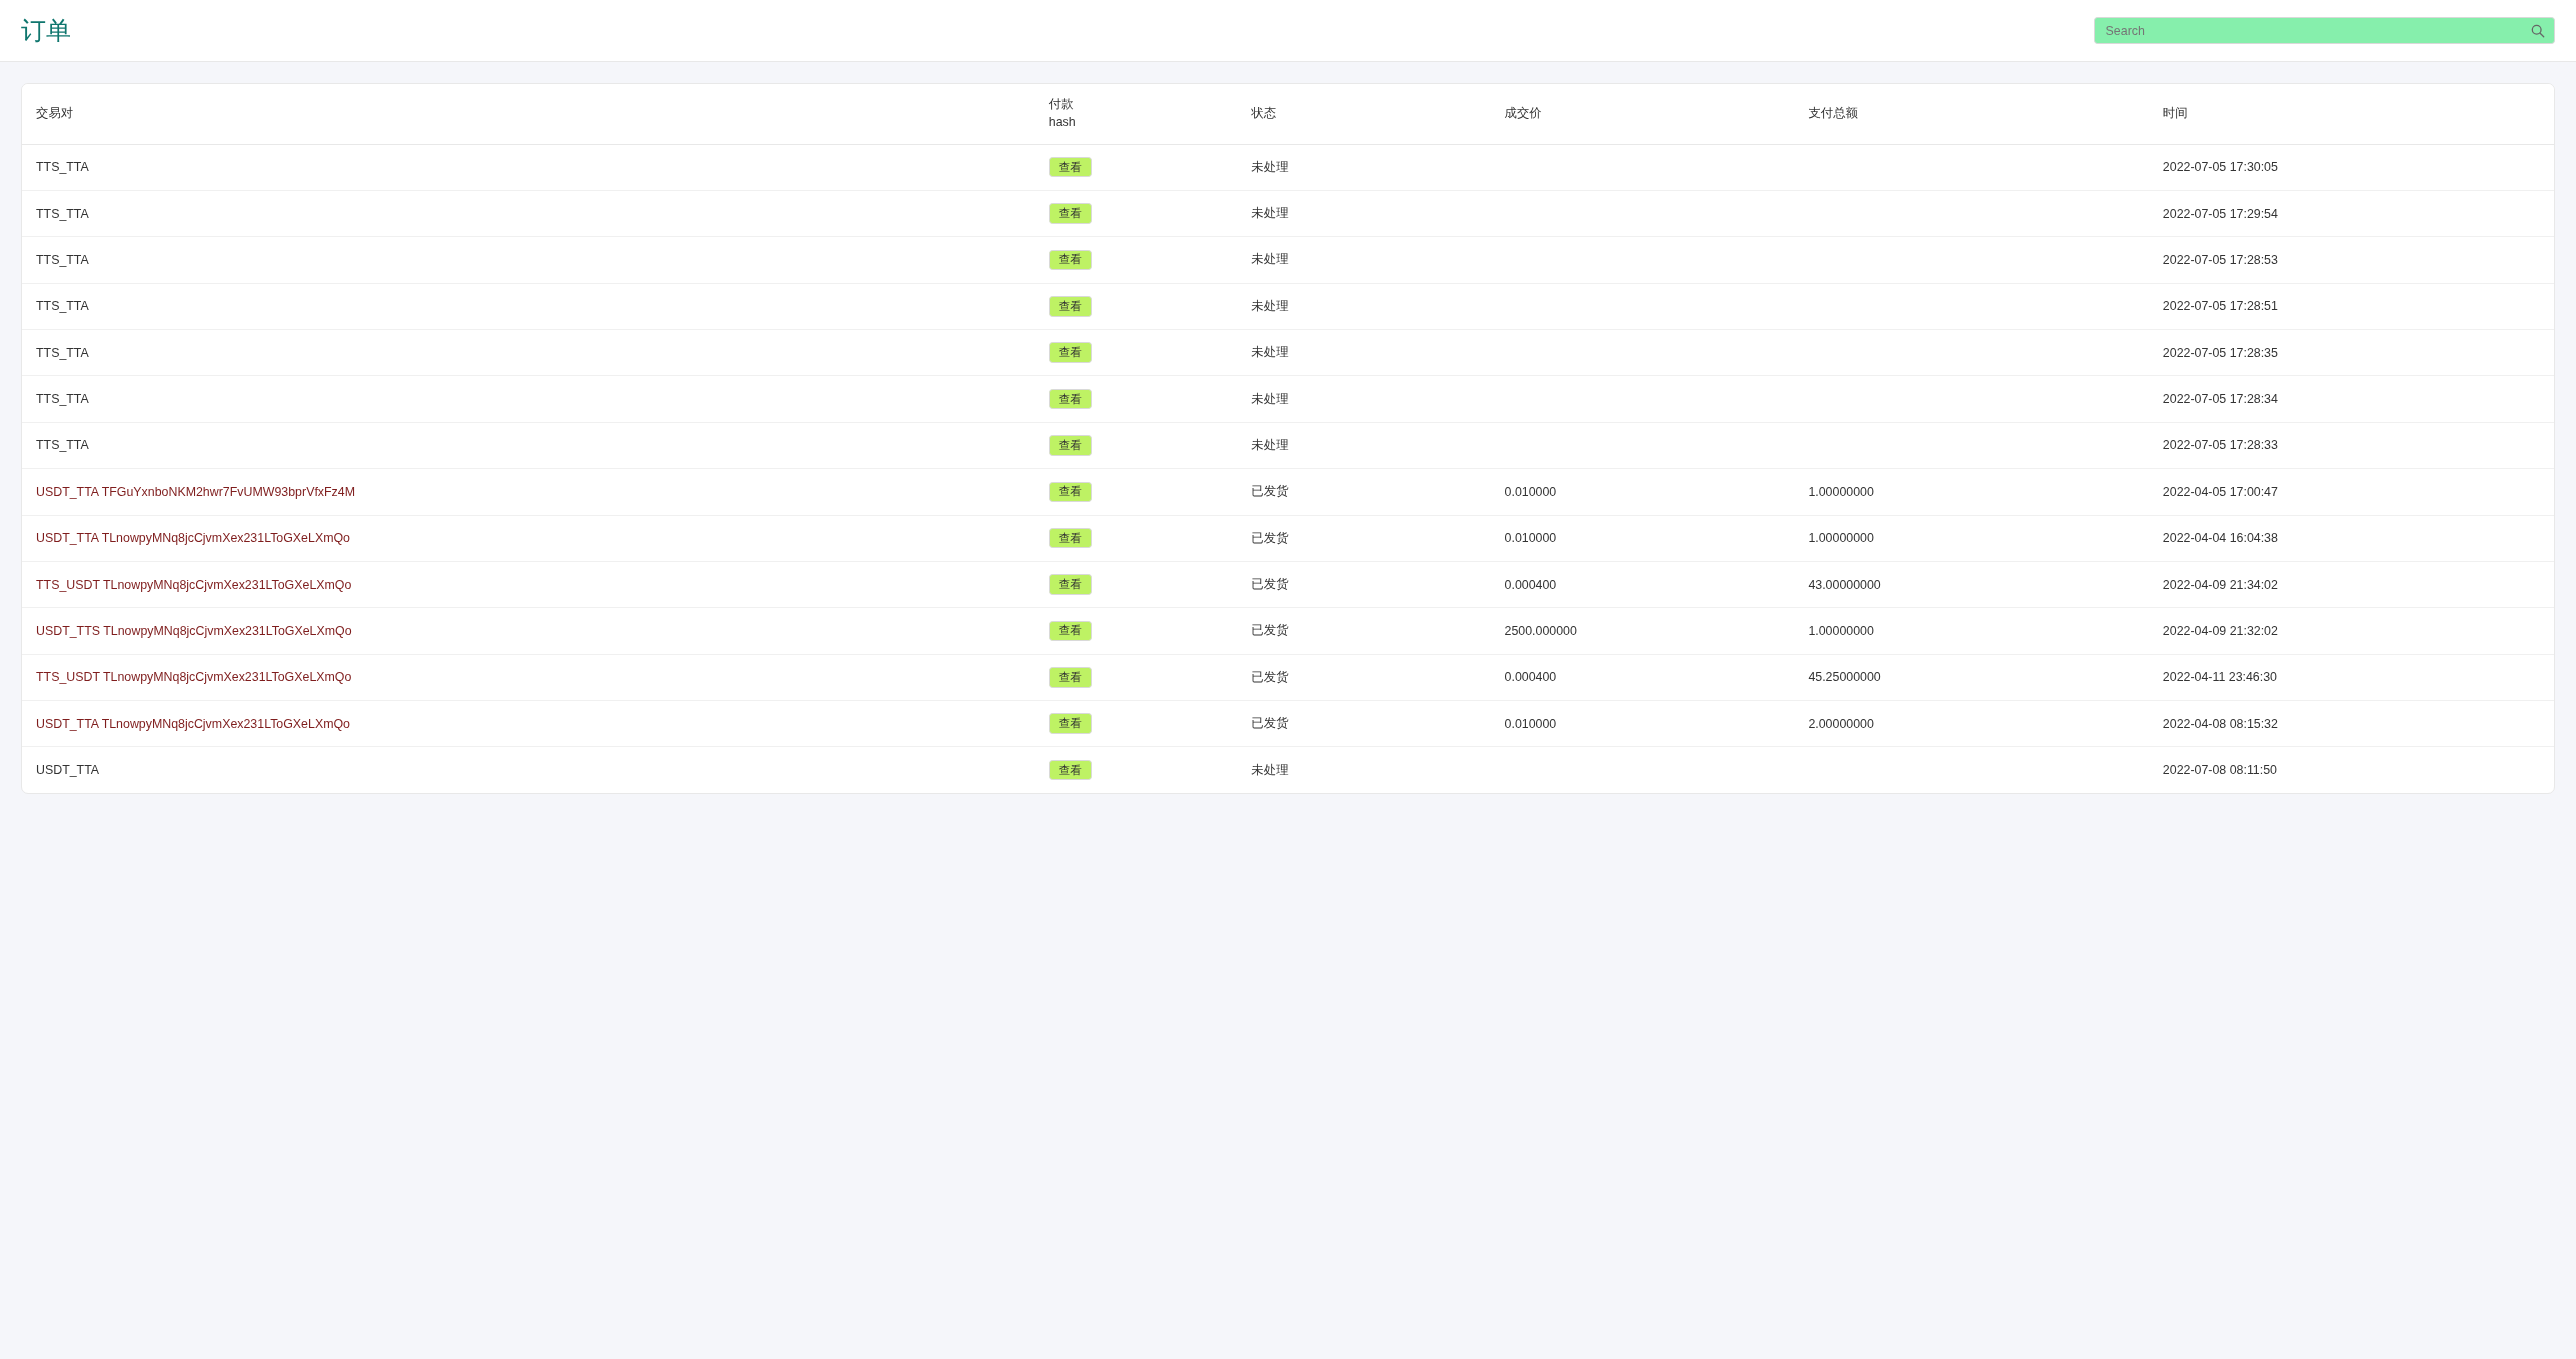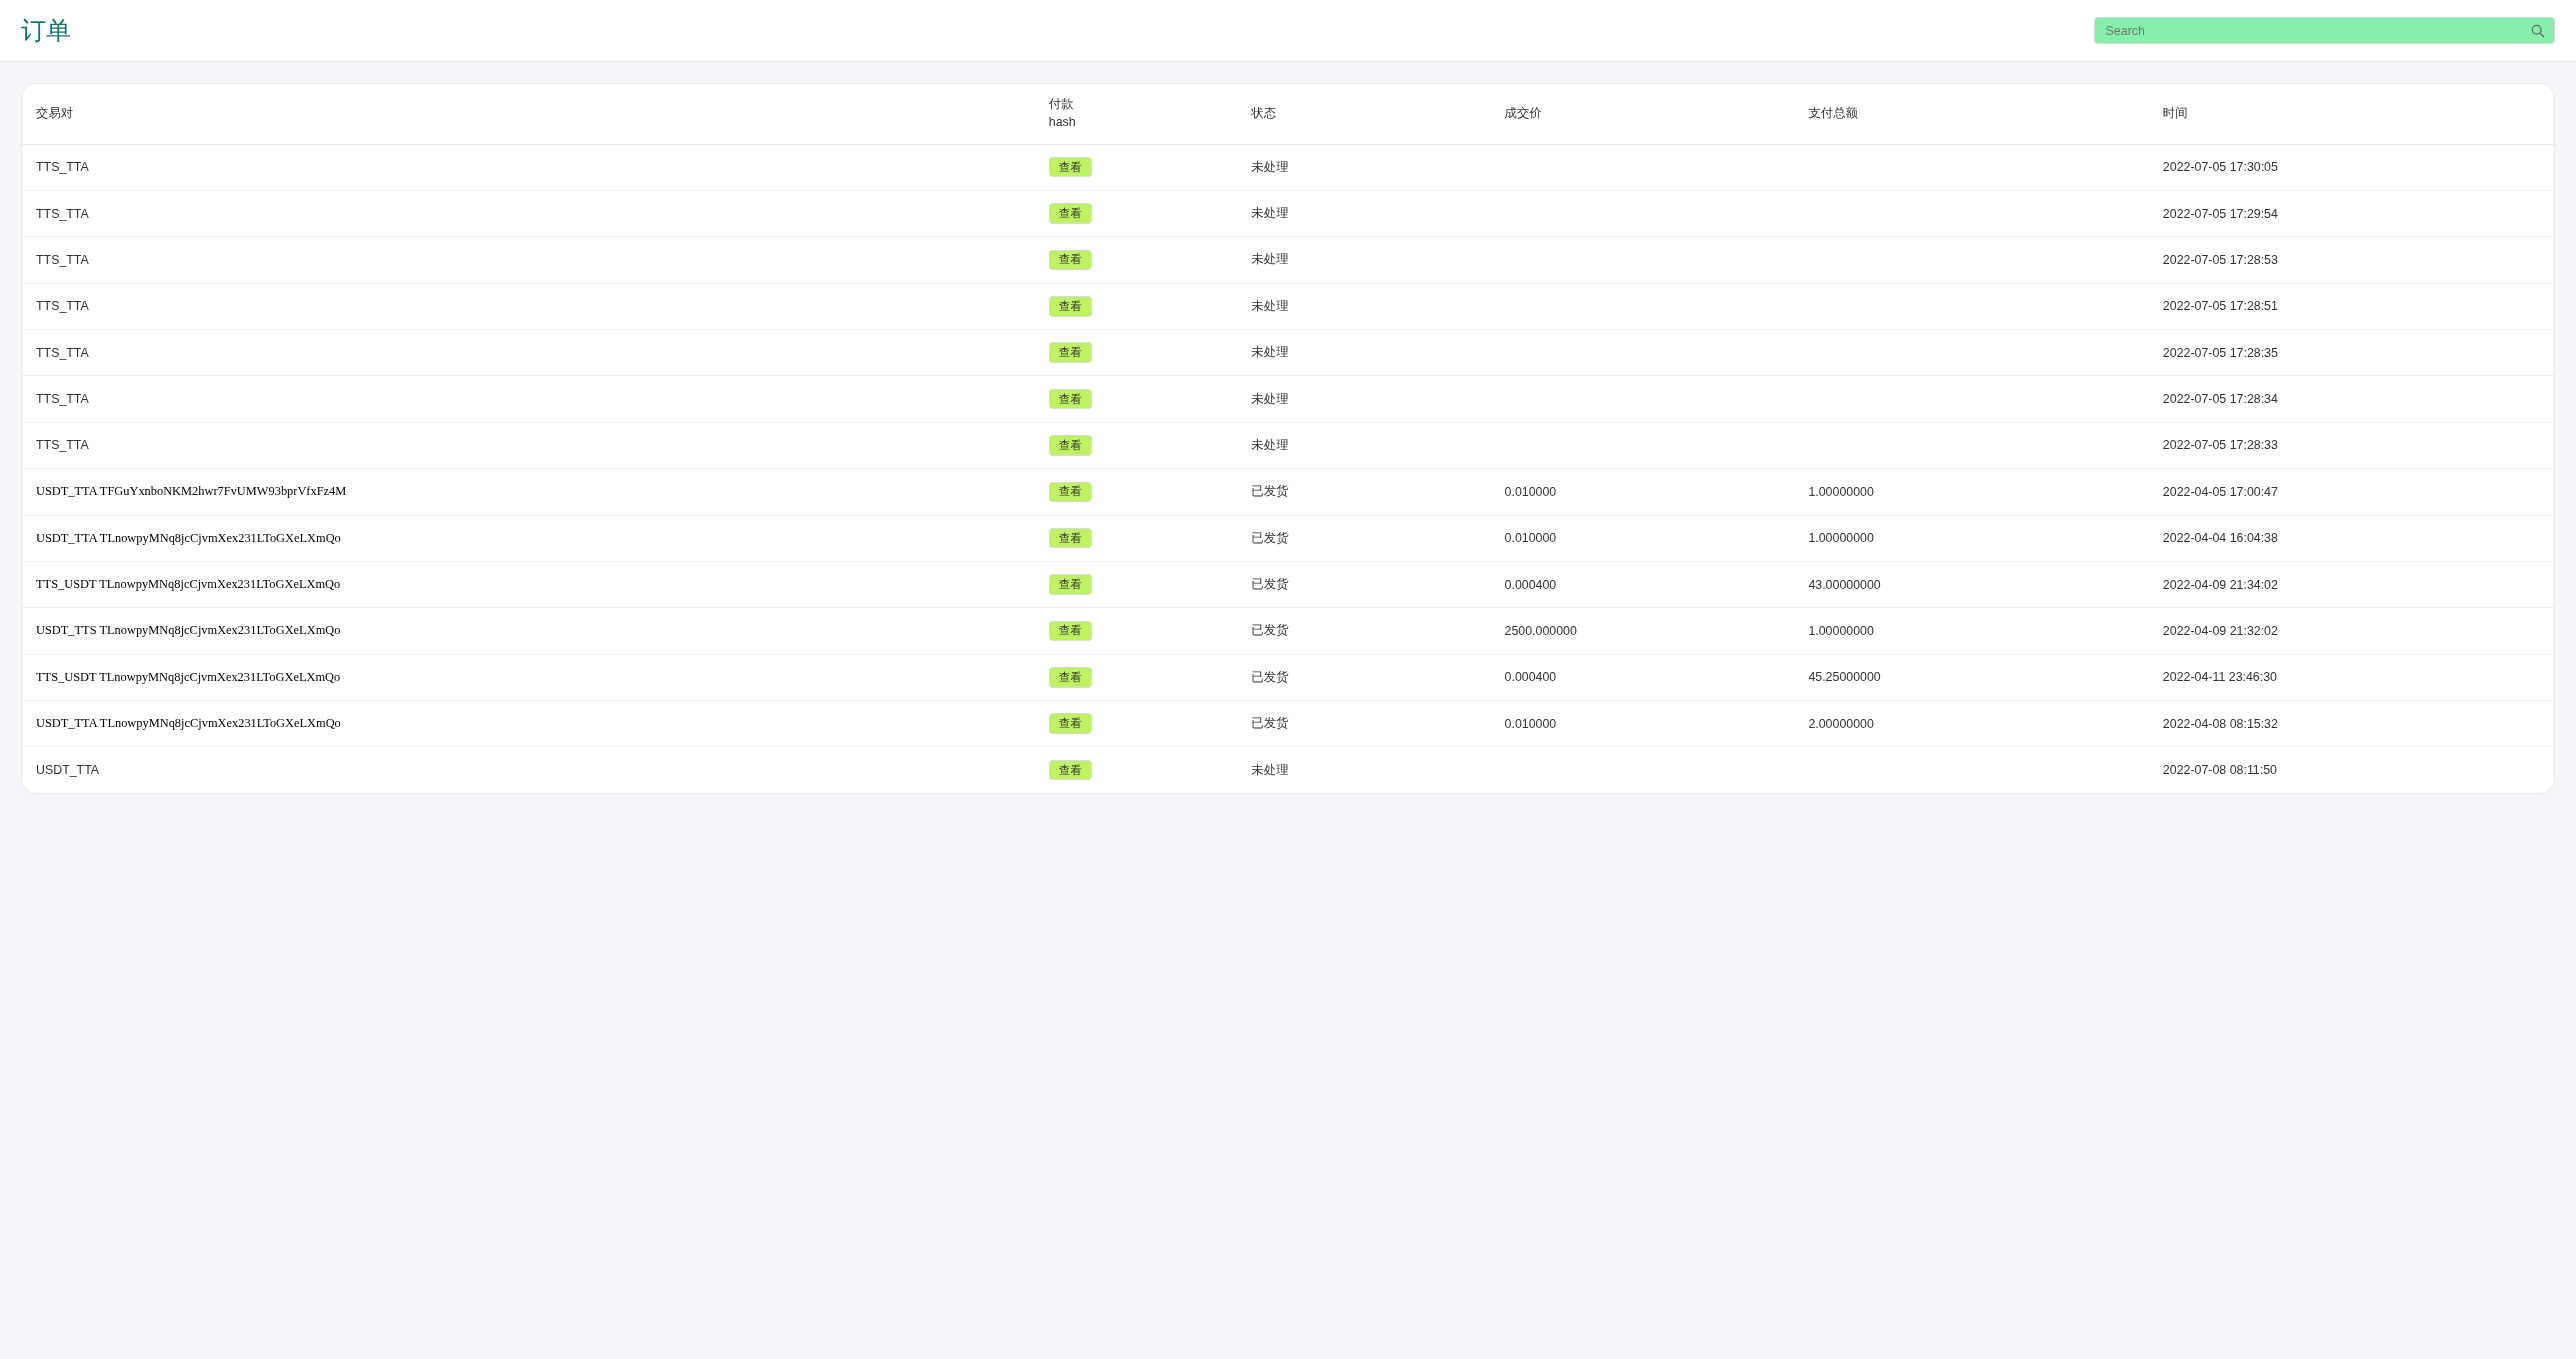--- a/index.html
+++ b/index.html
@@ -56,21 +56,21 @@
       color: #666;
       display: flex;
       align-items: center;
     }
     .content {
       padding: 21px;
     }
     .table-container {
       background: #fff;
       border: 0.9px solid #e8e8e8;
-      border-radius: 15px;
+      border-radius: 7px;
       overflow: hidden;
     }
     table {
       width: 100%;
       border-collapse: collapse;
     }
     thead tr {
       background: #fff;
     }
     th {
@@ -103,23 +103,22 @@
     .col-price {
       width: 12%;
     }
     .col-amount {
       width: 14%;
     }
     .col-time {
       width: 16%;
     }
     .link-text {
-      color: #000000;
+      color: #7f1d1d;
       cursor: pointer;
-      font-family: Liberation Serif, serif;
     }
     .plain-text {
       color: #333;
     }
     .view-btn {
       background: #bef264;
       border: 0.9px solid #d9d9d9;
       border-radius: 3.5px;
       padding: 1.8px 8.9px;
       font-size: 11.5px;

